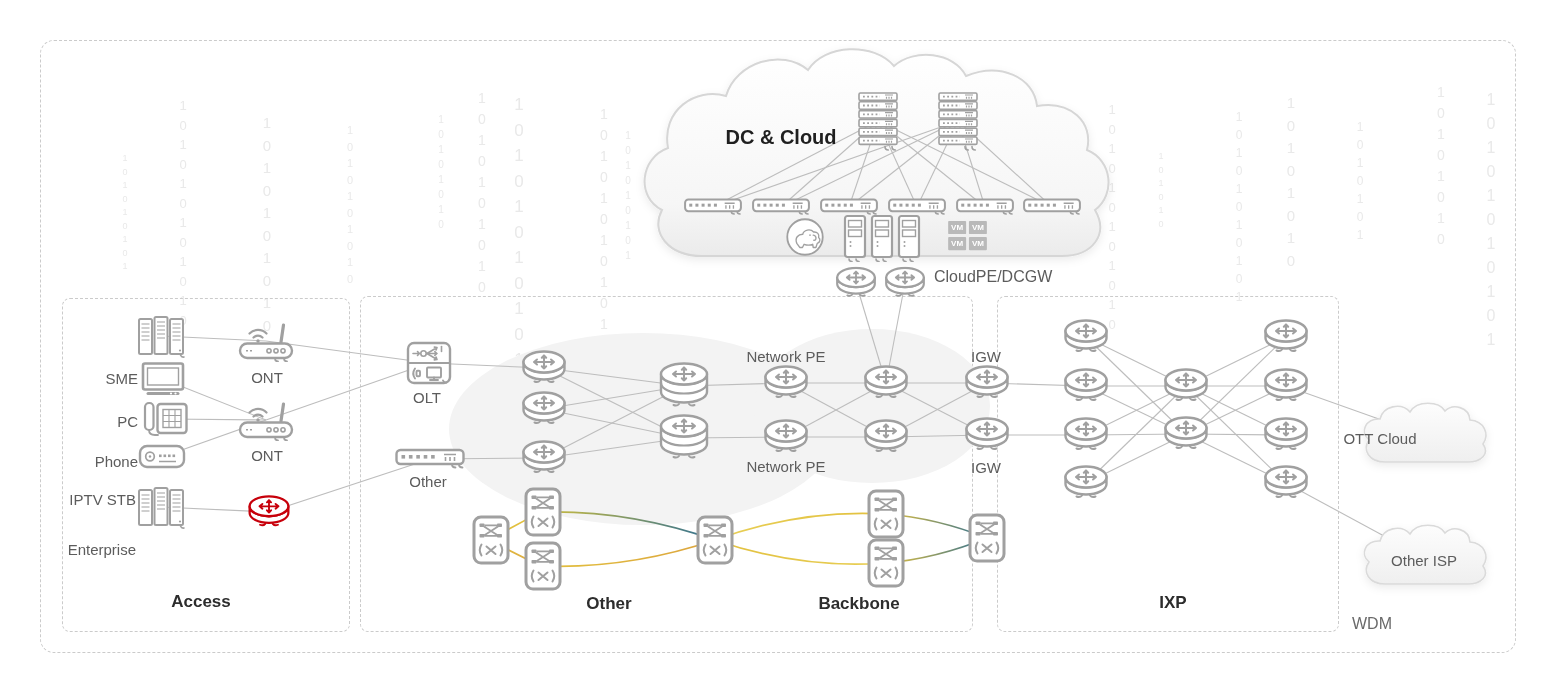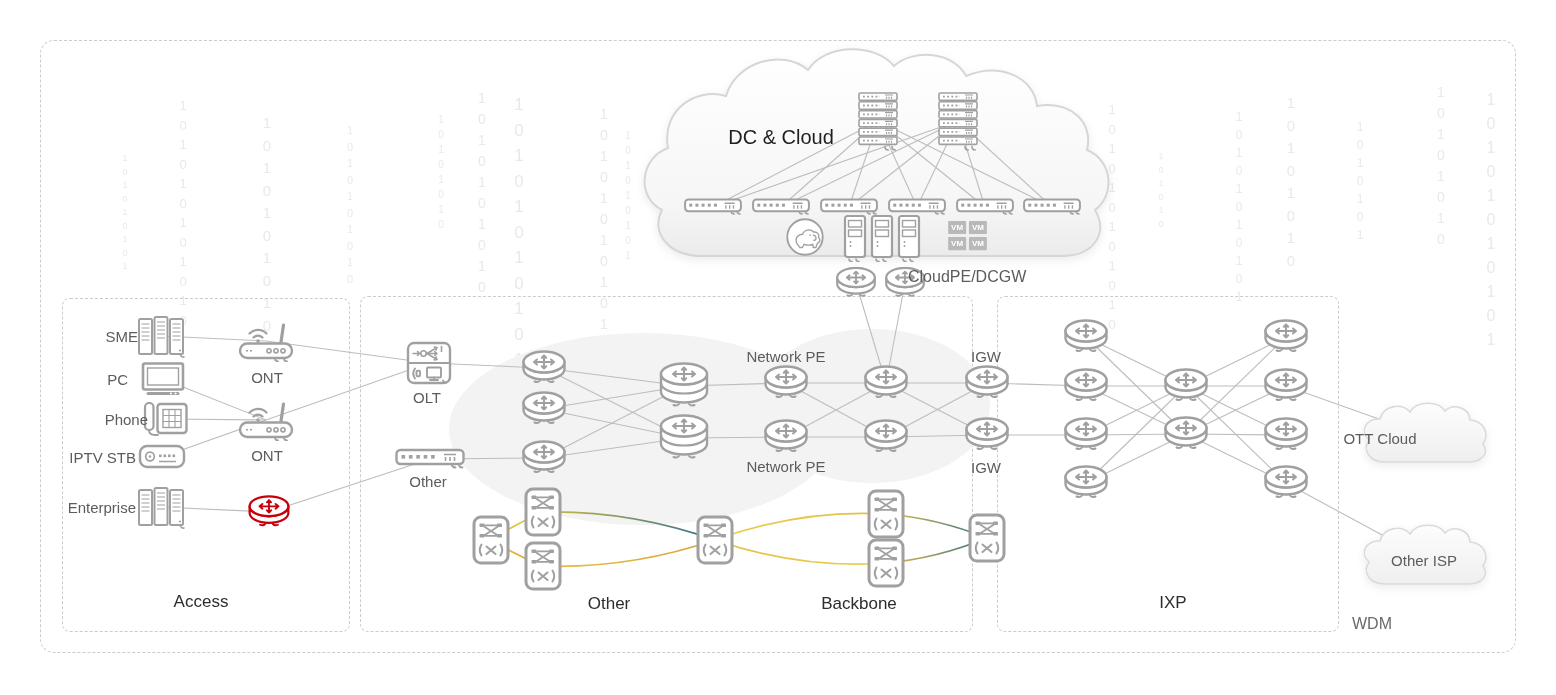--- a/index.html
+++ b/index.html
@@ -9,23 +9,23 @@
   .bincol{position:absolute;line-height:1.5;transform:translateX(-50%);text-align:center;
           font-family:"Liberation Sans",sans-serif;}
   .box{position:absolute;border:1px dashed #cbcbcb;z-index:1;background:transparent;}
   #box-outer{left:40px;top:40px;width:1474px;height:611px;border-radius:14px;}
   #box-access{left:62px;top:298px;width:286px;height:332px;border-radius:8px;}
   #box-mb{left:360px;top:296px;width:611px;height:334px;border-radius:8px;}
   #box-ixp{left:997px;top:296px;width:340px;height:334px;border-radius:8px;}
   #diagram{position:absolute;left:0;top:0;z-index:2;}
   .lbl,.ttl{position:absolute;z-index:3;white-space:nowrap;transform:translate(-50%,-50%);}
   .lbl{font-size:15px;color:#5c5c5c;}
-  .ttl{font-size:17px;font-weight:normal;color:#2d2d2d;}
+  .ttl{font-size:17px;font-weight:bold;color:#2d2d2d;}
   .lbl-l{transform:translate(0,-50%);}
-  .lbl-r{transform:translate(-100%,-50%);}
+  .lbl-r{transform:translate(-100%,-50%);margin-top:42px;}
   #lbl-dc{font-size:20px;color:#1f1f1f;}
   #lbl-cloudpe{font-size:16px;}
   #lbl-wdm{font-size:16px;color:#6a6a6a;}
 </style>
 </head>
 <body>
 
 <div class="canvas">
 
   <div id="binary-bg">
@@ -557,33 +557,33 @@
         <g transform="translate(897,214)" style="color: rgb(160, 160, 160);">
           <use href="#i-tower" width="24" height="48"></use>
         </g>
         <g transform="translate(946,219)" style="color: rgb(185, 185, 185);">
           <use href="#i-vm" width="44" height="34"></use>
         </g>
       </g>
   </svg>
 
   <div class="lbl lbl-r" style="left:138px;top:336px">SME</div>
-  <div class="lbl lbl-r" style="left:128px;top:379px">PC</div>
-  <div class="lbl lbl-r" style="left:148px;top:419px">Phone</div>
+  <div class="lbl lbl-r" style="left:138px;top:379px">PC</div>
+  <div class="lbl lbl-r" style="left:138px;top:419px">Phone</div>
   <div class="lbl lbl-r" style="left:136px;top:457px">IPTV STB</div>
   <div class="lbl lbl-r" style="left:136px;top:507px">Enterprise</div>
   <div class="lbl" style="left:267px;top:377px">ONT</div>
   <div class="lbl" style="left:267px;top:455px">ONT</div>
   <div class="lbl" style="left:427px;top:397px">OLT</div>
   <div class="lbl" style="left:428px;top:481px">Other</div>
   <div class="lbl" style="left:786px;top:356px">Network PE</div>
   <div class="lbl" style="left:786px;top:466px">Network PE</div>
   <div class="lbl" style="left:986px;top:356px">IGW</div>
   <div class="lbl" style="left:986px;top:467px">IGW</div>
-  <div class="lbl lbl-l" id="lbl-cloudpe" style="left:908px;top:277px">CloudPE/DCGW</div>
+  <div class="lbl lbl-l" id="lbl-cloudpe" style="left:934px;top:277px">CloudPE/DCGW</div>
   <div class="ttl" id="lbl-dc" style="left:781px;top:137px">DC &amp; Cloud</div>
   <div class="ttl" style="left:201px;top:602px">Access</div>
   <div class="ttl" style="left:609px;top:604px">Other</div>
   <div class="ttl" style="left:859px;top:604px">Backbone</div>
   <div class="ttl" style="left:1173px;top:603px">IXP</div>
   <div class="lbl" style="left:1380px;top:438px">OTT Cloud</div>
   <div class="lbl" style="left:1424px;top:560px">Other ISP</div>
   <div class="lbl lbl-l" id="lbl-wdm" style="left:1352px;top:624px">WDM</div>
 </div>
 

